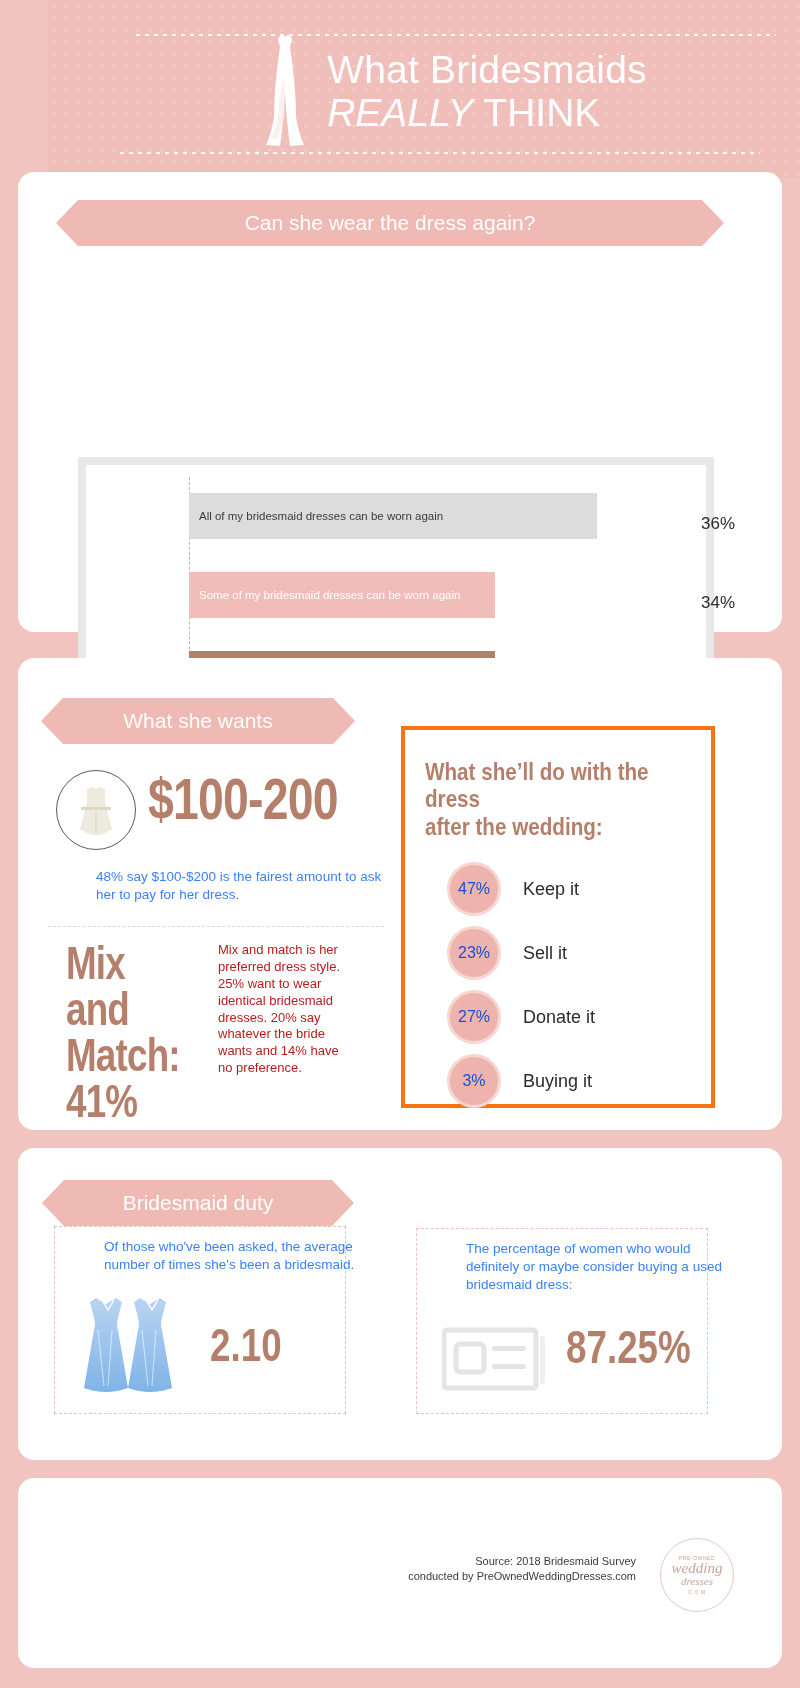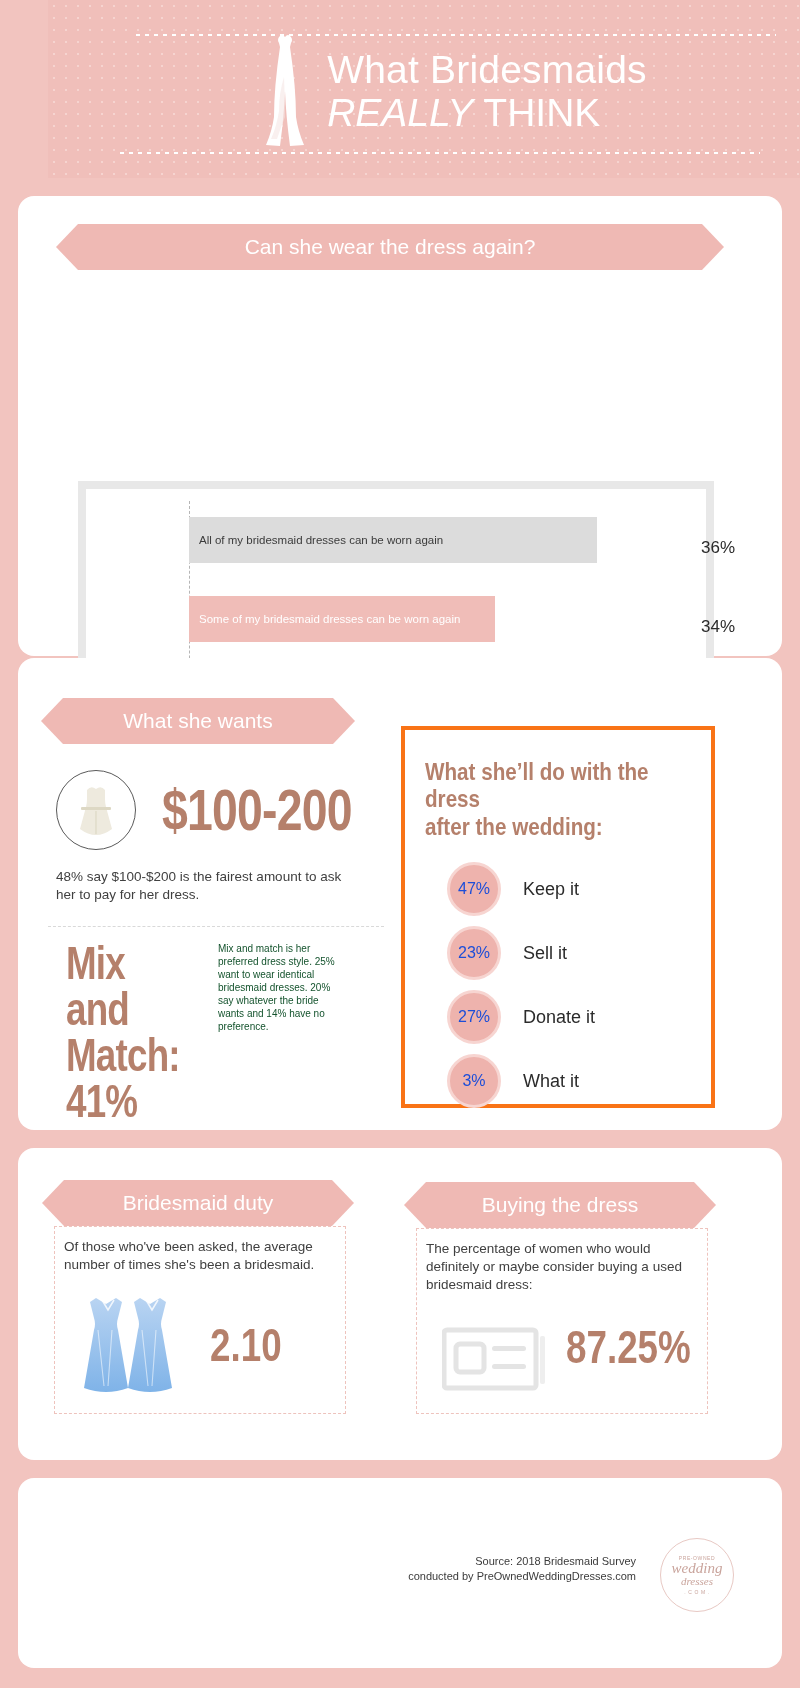--- a/index.html
+++ b/index.html
@@ -30,21 +30,21 @@
   .title-block { color: #ffffff; line-height: 1; }
   .title-line1 { font-size: 39px; font-weight: 400; letter-spacing: 0.2px; }
   .title-line2 { font-size: 39px; font-weight: 400; margin-top: 4px; }
   .title-line2 .italic { font-style: italic; font-weight: 400; }
 
   
   .card {
     position: absolute; left: 18px; width: 764px;
     background: #ffffff; border-radius: 16px;
   }
-  .card1 { top: 196px; height: 460px; }
+  .card1 { top: 172px; height: 460px; }
   .card2 { top: 658px; height: 472px; }
   .card3 { top: 1148px; height: 312px; }
   .card4 { top: 1478px; height: 190px; }
 
   
   .ribbon {
     position: relative; height: 46px; background: #efb9b4;
     display: flex; align-items: center; justify-content: center;
     color: #fff; font-size: 21px; font-weight: 400;
   }
@@ -73,37 +73,37 @@
   .bar-label { font-size: 11.5px; padding-left: 10px; white-space: nowrap; }
   .bar-value {
     position: absolute; left: 512px; top: 50%; transform: translateY(-50%);
     font-size: 17px; color: #2b2b2b; font-weight: 400;
   }
   .x-axis { position: absolute; left: 103px; bottom: 4px; width: 420px; height: 18px; }
   .x-tick {
     position: absolute; font-size: 13px; color: #4a4a4a;
     transform: translateX(-50%);
   }
-  .price-row { display: flex; align-items: center; gap: 26px; }
+  .price-row { display: flex; align-items: flex-start; gap: 12px; }
   .circle-icon {
     width: 80px; height: 80px; border-radius: 50%;
     border: 1px solid #5a5a5a; display: flex; align-items: center; justify-content: center;
   }
   .big-brown {
     color: #b5806b; font-weight: 700; letter-spacing: -1px;
     font-family: "Liberation Sans Narrow", "Liberation Sans", sans-serif;
     transform: scaleX(0.8); transform-origin: left center;
   }
   .price-text { font-size: 58px; line-height: 1; }
-  .caption { font-size: 13.5px; color: #404040; line-height: 1.32; }
+  .caption { font-size: 13.5px; color: #3b82f6; line-height: 1.32; margin-left: 40px; }
   .dash-sep {
     border-top: 1.5px dashed #d9d9d9; width: 336px;
   }
   .mm-title { font-size: 46px; line-height: 1.0; }
-  .mm-body { font-size: 10px; color: #14532d; line-height: 1.3; width: 128px; }
+  .mm-body { font-size: 13px; color: #b91c1c; line-height: 1.3; width: 128px; }
 
   
   .panel {
     position: absolute; background: #fff; border: 4px solid #f97316;
   }
   .panel-title {
     color: #b5806b; font-weight: 700; font-size: 24px; line-height: 1.14;
     font-family: "Liberation Sans Narrow", "Liberation Sans", sans-serif;
     transform: scaleX(0.86); transform-origin: left top;
   }
@@ -248,21 +248,21 @@
         <div class="pct-row">
           <div class="pct-circle">23%</div>
           <div class="pct-label">Sell it</div>
         </div>
         <div class="pct-row">
           <div class="pct-circle">27%</div>
           <div class="pct-label">Donate it</div>
         </div>
         <div class="pct-row">
           <div class="pct-circle">3%</div>
-          <div class="pct-label">What it</div>
+          <div class="pct-label">Buying it</div>
         </div>
       </div>
     </div>
   </div>
 
   <div class="card card3">
 
     <div style="position:absolute; left:46px; top:32px; width:268px;">
       <div class="ribbon">
         <span>Bridesmaid duty</span>
@@ -284,25 +284,20 @@
         <path d="M24 10 l6 10 l6 -10" fill="none" stroke="#ffffff" stroke-width="1.6" opacity="0.8"></path>
         <path d="M20 40 l6 56 M34 40 l-4 56" stroke="#ffffff" stroke-width="1.1" opacity="0.55" fill="none"></path>
 
         <path d="M62 8 l10 6 l10 -6 l6 4 l-4 16 q-2 6 0 12 l10 58 q-22 8 -44 0 l10 -58 q2 -6 0 -12 l-4 -16 z" fill="url(#bd)"></path>
         <path d="M68 10 l6 10 l6 -10" fill="none" stroke="#ffffff" stroke-width="1.6" opacity="0.8"></path>
         <path d="M64 40 l6 56 M78 40 l-4 56" stroke="#ffffff" stroke-width="1.1" opacity="0.55" fill="none"></path>
       </svg>
     </div>
     <div class="stat-number" style="position:absolute; left:192px; top:170px; font-size:46px;">2.10</div>
 
-    <div style="position:absolute; left:408px; top:34px; width:268px;">
-      <div class="ribbon">
-        <span>Buying the dress</span>
-      </div>
-    </div>
     <div class="dashbox" style="left:398px; top:80px; width:292px; height:186px;"></div>
     <div class="caption" style="position:absolute; left:408px; top:92px; width:276px;">The percentage of women who would definitely or maybe consider buying a used bridesmaid dress:</div>
 
     <div style="position:absolute; left:424px; top:178px;">
       <svg viewBox="0 0 104 68" width="104" height="68">
         <rect x="2" y="4" width="92" height="58" rx="3" fill="none" stroke="#e4e4e4" stroke-width="5"></rect>
         <rect x="14" y="18" width="28" height="28" rx="4" fill="none" stroke="#e4e4e4" stroke-width="5"></rect>
         <rect x="50" y="20" width="34" height="5" rx="2.5" fill="#e4e4e4"></rect>
         <rect x="50" y="38" width="34" height="5" rx="2.5" fill="#e4e4e4"></rect>
         <rect x="98" y="10" width="5" height="48" rx="2" fill="#eeeeee"></rect>

